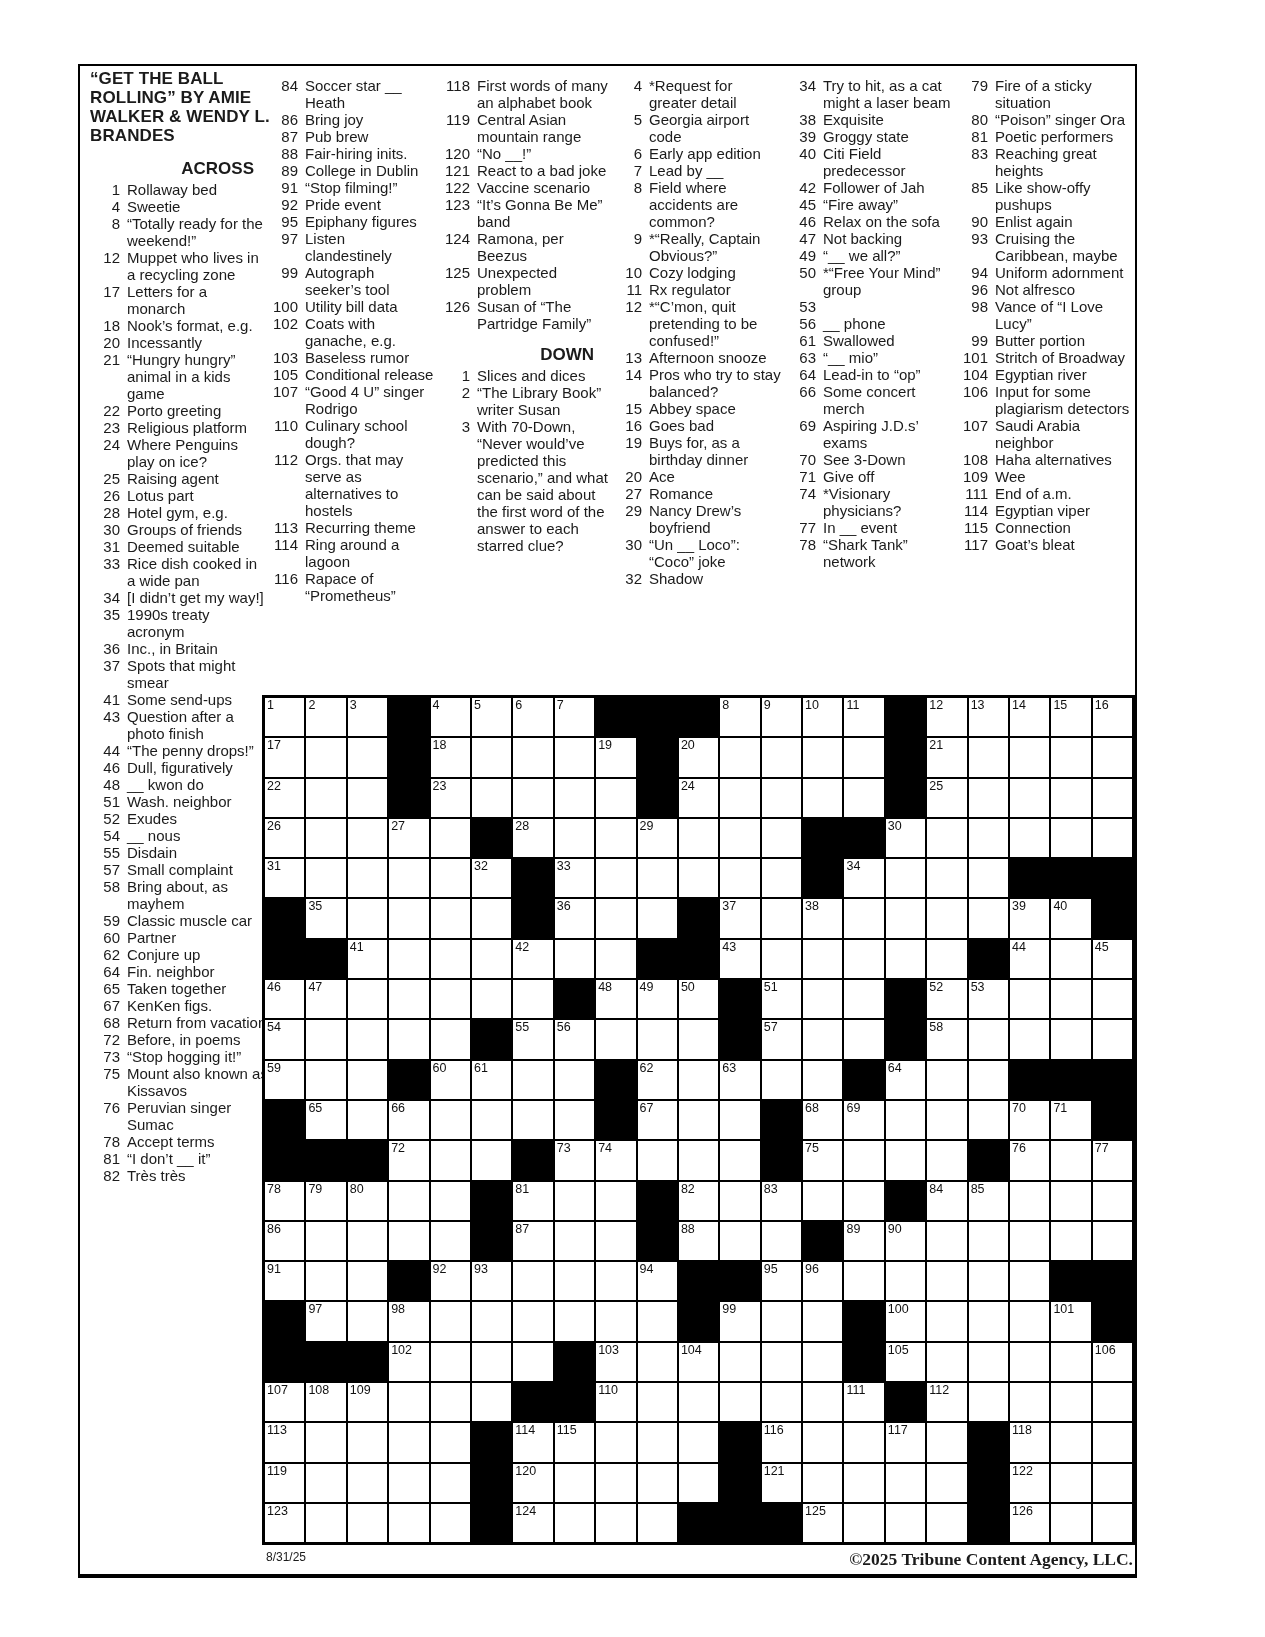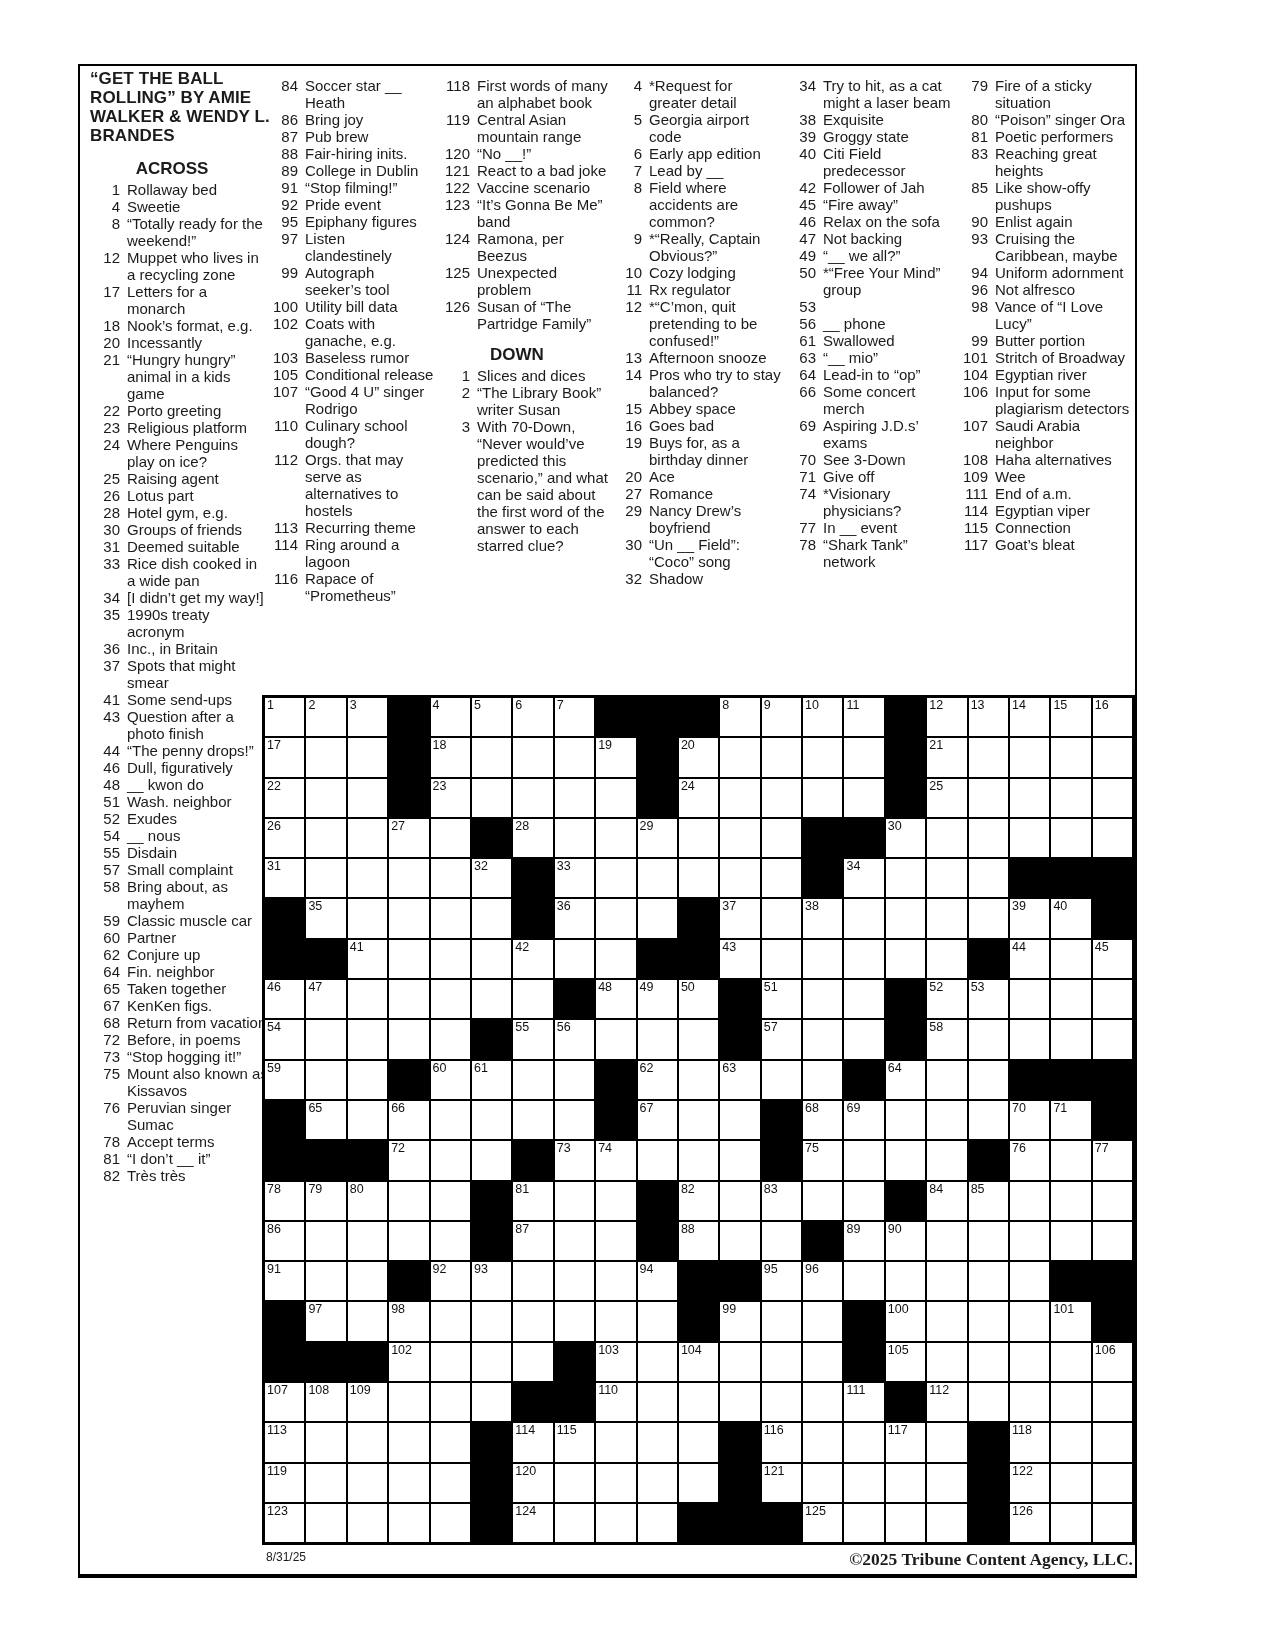--- a/index.html
+++ b/index.html
@@ -22,21 +22,21 @@
   .c1{left:10px;top:94px;width:178px;}
   .c2{left:188px;top:11px;width:166px;}
   .c3{left:360px;top:11px;width:168px;}
   .c4{left:532px;top:11px;width:170px;}
   .c5{left:706px;top:11px;width:168px;}
   .c6{left:878px;top:11px;width:176px;}
   .clue{display:flex;}
   .cnum{flex:none;width:30px;text-align:right;padding-right:7px;}
   .ctext{flex:1;min-width:0;}
   .clue-header{
-    font-weight:bold;font-size:17px;text-align:center;
+    font-weight:bold;font-size:17px;text-align:right;
     margin:14px 14px 4px 0;
   }
   .clue-header:first-child{margin-top:0;}
   .grid{
     position:absolute;left:182px;top:629px;
     display:grid;grid-template-columns:repeat(21,41.4px);grid-auto-rows:40.3px;
     border:2px solid #000;background:#fff;
   }
   .cell{position:relative;border:1px solid #000;background:#fff;box-sizing:border-box;}
   .cell.black{background:#000;}
@@ -442,21 +442,21 @@
       <div class="clue">
         <span class="cnum">27</span>
         <span class="ctext">Romance</span>
       </div>
       <div class="clue">
         <span class="cnum">29</span>
         <span class="ctext">Nancy Drew’s boyfriend</span>
       </div>
       <div class="clue">
         <span class="cnum">30</span>
-        <span class="ctext">“Un __ Field”: “Coco” song</span>
+        <span class="ctext">“Un __ Loco”: “Coco” joke</span>
       </div>
       <div class="clue">
         <span class="cnum">32</span>
         <span class="ctext">Shadow</span>
       </div>
     </div>
   <div class="clue-col c5">
       <div class="clue">
         <span class="cnum">34</span>
         <span class="ctext">Try to hit, as a cat might a laser beam</span>

